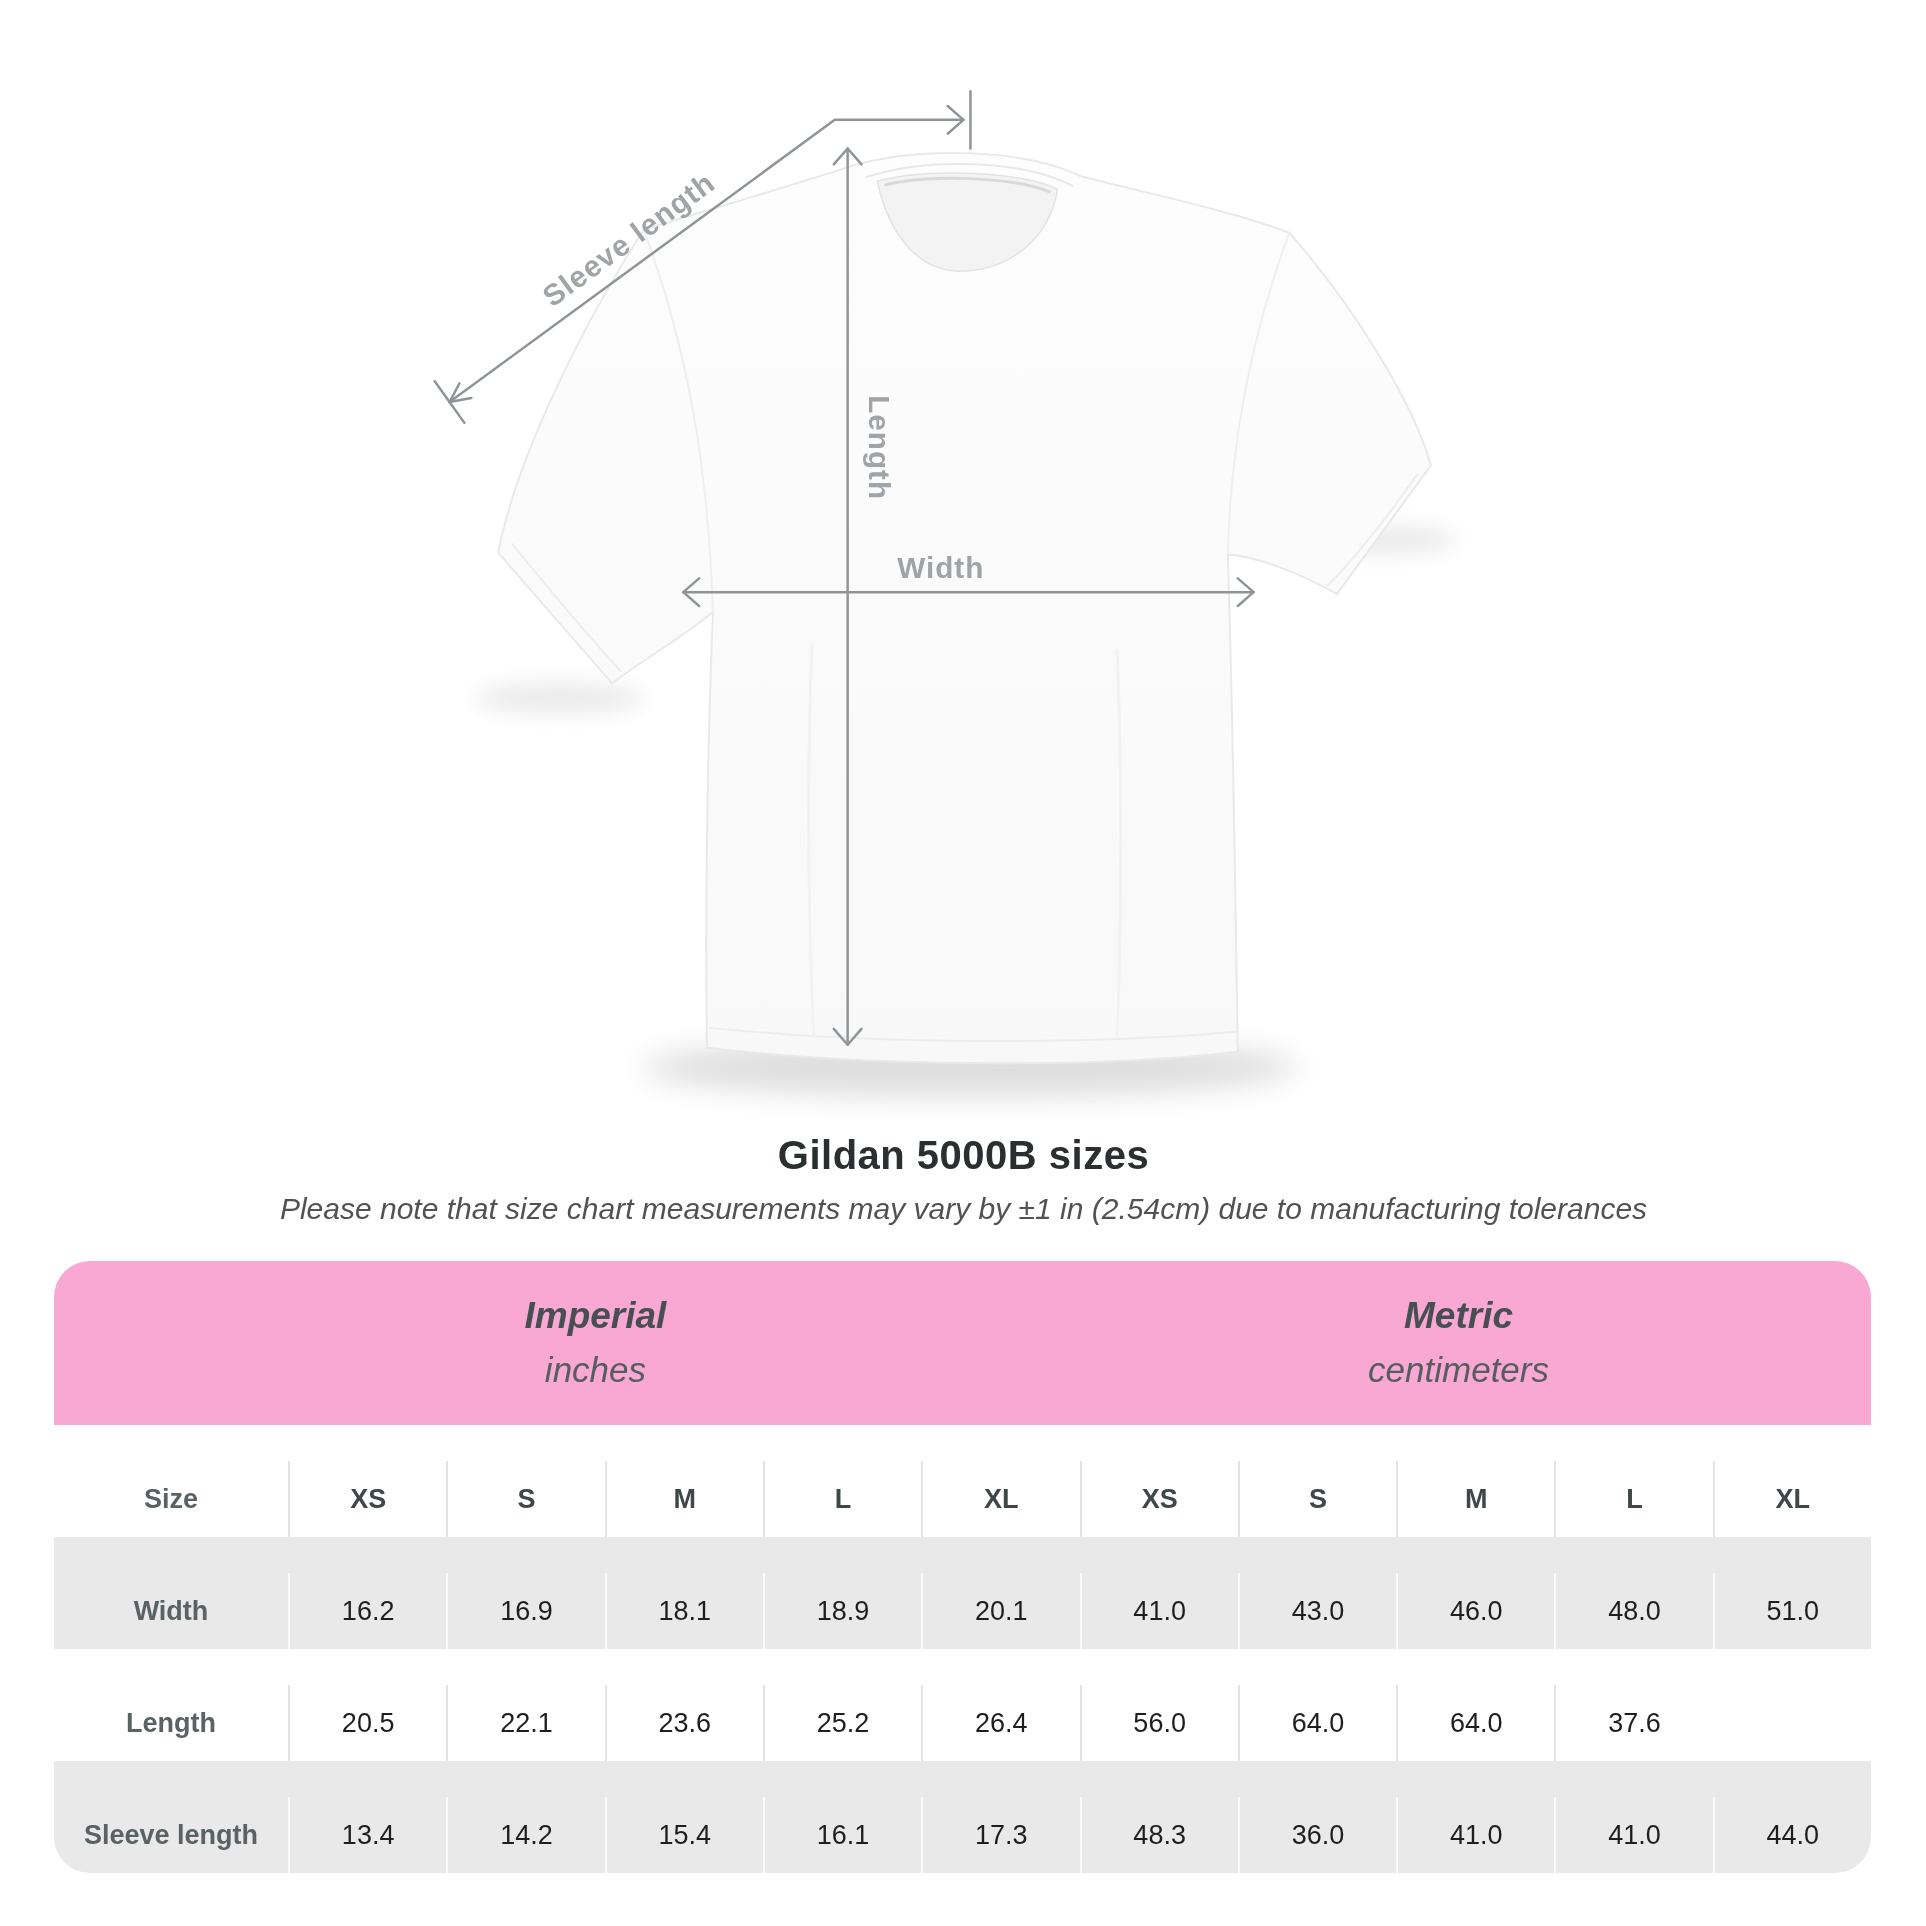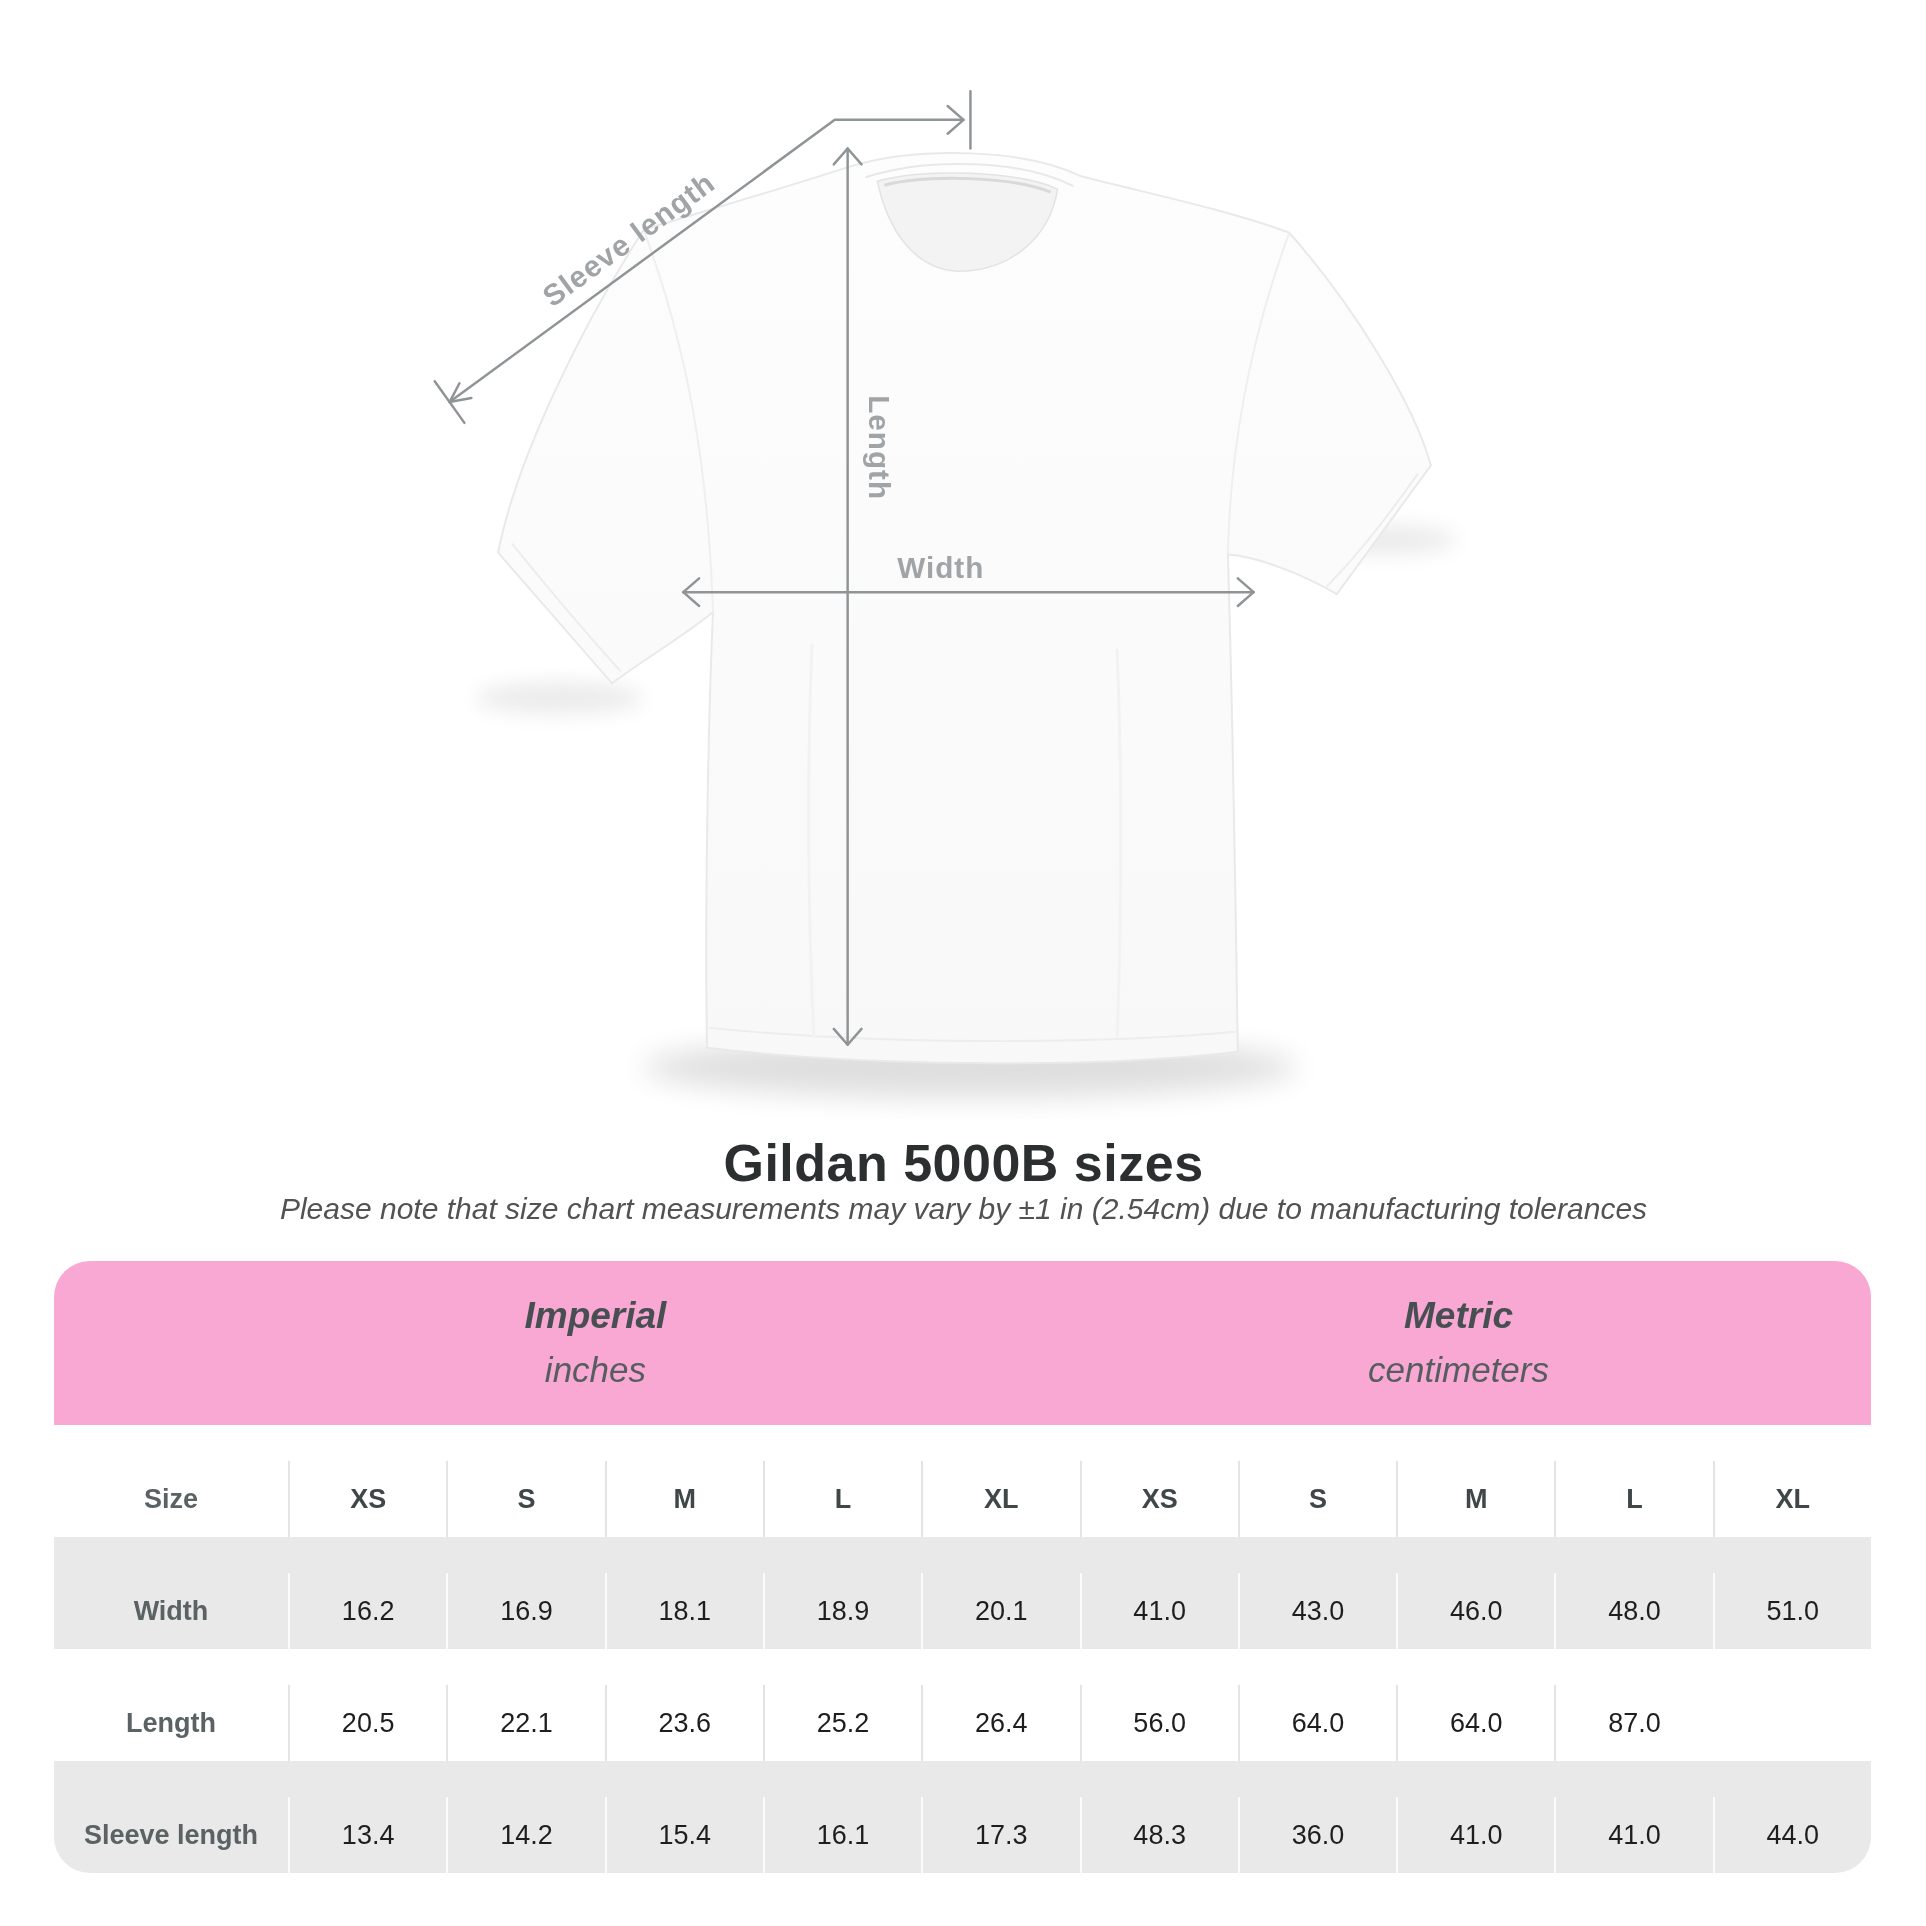--- a/index.html
+++ b/index.html
@@ -3,21 +3,21 @@
 <meta charset="utf-8">
 <style>
   html,body{margin:0;padding:0;background:#fff;}
   body{width:1927px;height:1927px;position:relative;overflow:hidden;
        font-family:"Liberation Sans","DejaVu Sans",sans-serif;}
   .canvas{position:absolute;inset:0;background:#fff;}
 
   svg.diagram{position:absolute;top:0;left:0;}
 
   .page-title{position:absolute;top:1133px;left:0;width:100%;margin:0;text-align:center;
-    font-size:52px;font-weight:bold;color:#2c2f30;letter-spacing:0.5px;}
+    font-size:40px;font-weight:bold;color:#2c2f30;letter-spacing:0.5px;}
   .page-subtitle{position:absolute;top:1192px;left:0;width:100%;margin:0;text-align:center;
     font-size:30px;font-style:italic;color:#525252;}
 
   .size-table{position:absolute;left:54px;top:1261px;width:1817px;}
   .band{height:164px;background:#f9a8d4;border-radius:36px 36px 0 0;position:relative;}
   .ugroup{position:absolute;top:34px;transform:translateX(-50%);text-align:center;}
   .ugroup.imp{left:29.8%;}
   .ugroup.met{left:77.3%;}
   .gname{font-size:37px;font-weight:bold;font-style:italic;color:#474f52;}
   .gunit{font-size:35px;font-style:italic;color:#565d5f;margin-top:13px;}
@@ -169,21 +169,21 @@
     <div class="trow r-white">
       <div class="cell lab">Length</div>
       <div class="cell">20.5</div>
       <div class="cell">22.1</div>
       <div class="cell">23.6</div>
       <div class="cell">25.2</div>
       <div class="cell">26.4</div>
       <div class="cell">56.0</div>
       <div class="cell">64.0</div>
       <div class="cell">64.0</div>
-      <div class="cell">87.0</div>
+      <div class="cell">37.6</div>
     </div>
 
     <div class="trow r-gray r-last">
       <div class="cell lab">Sleeve length</div>
       <div class="cell">13.4</div>
       <div class="cell">14.2</div>
       <div class="cell">15.4</div>
       <div class="cell">16.1</div>
       <div class="cell">17.3</div>
       <div class="cell">48.3</div>

